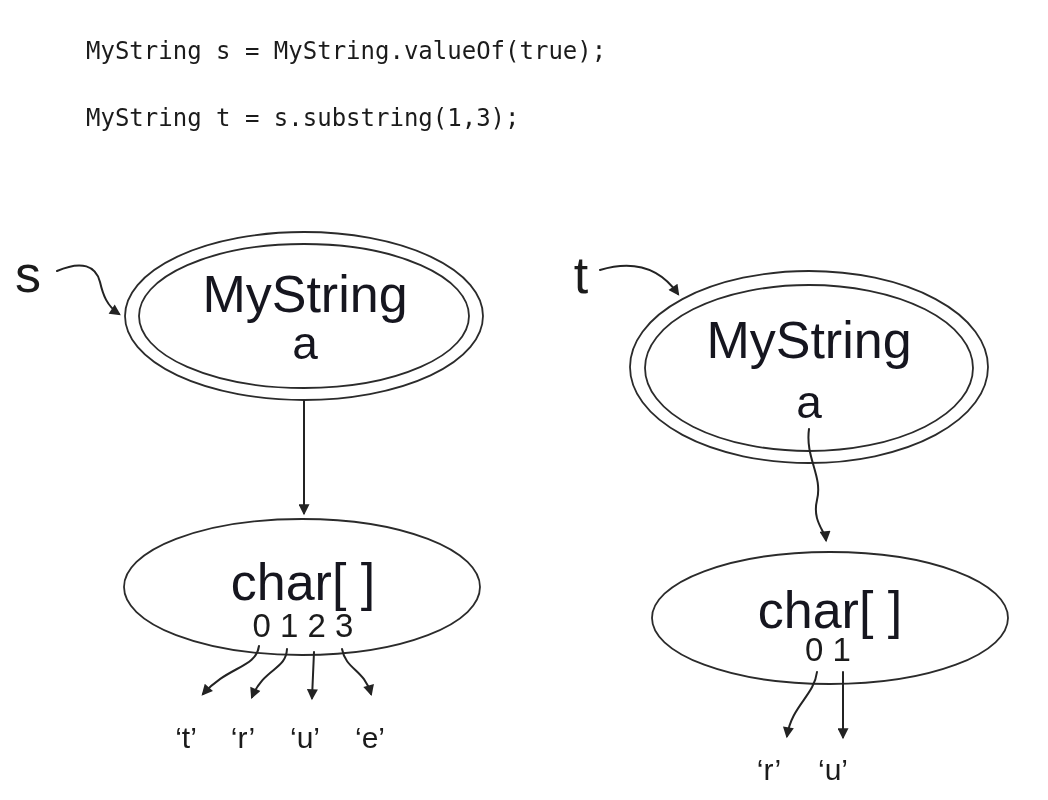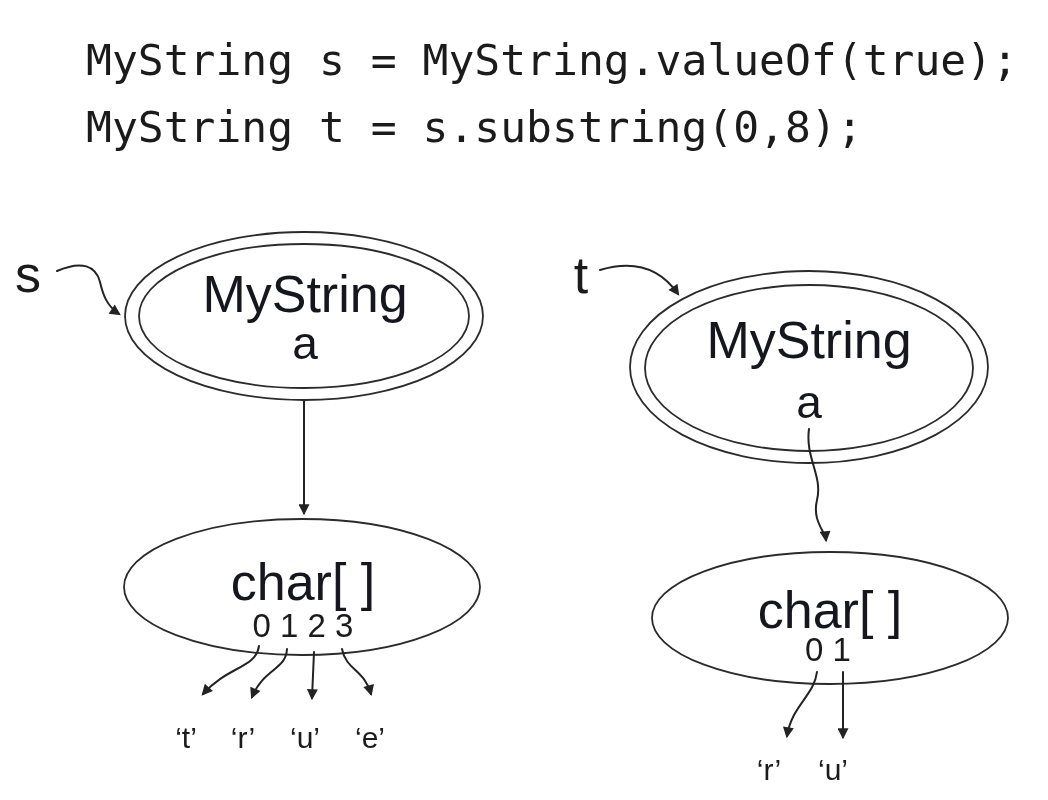--- a/index.html
+++ b/index.html
@@ -8,21 +8,21 @@
     width: 1048px;
     height: 800px;
     background: #ffffff;
     overflow: hidden;
     font-family: "Liberation Sans", sans-serif;
   }
   .code-line {
     position: absolute;
     left: 86px;
     font-family: "DejaVu Sans Mono", "Liberation Mono", monospace;
-    font-size: 43px;
+    font-size: 24px;
     line-height: 1;
     color: #1b1b1b;
     white-space: pre;
   }
   #code-line-1 { top: 39px; }
   #code-line-2 { top: 106px; }
   svg.diagram { position: absolute; left: 0; top: 0; }
   .node   { fill: #ffffff; stroke: #2b2b2b; stroke-width: 1.8px; }
   .edge   { fill: none; stroke: #232323; stroke-width: 2px; stroke-linecap: round; }
   .ptr    { font-size: 52px; fill: #1b1b1b; }
@@ -32,21 +32,21 @@
   .idx    { font-size: 33px; fill: #1b1b1b; }
   .chr    { font-size: 30px; fill: #1b1b1b; }
   text    { text-anchor: middle; font-family: "Liberation Sans", sans-serif; }
 </style>
 </head>
 <body>
 
 <div class="stage">
 
   <div class="code-line" id="code-line-1">MyString s = MyString.valueOf(true);</div>
-  <div class="code-line" id="code-line-2">MyString t = s.substring(0,8);</div>
+  <div class="code-line" id="code-line-2">MyString t = s.substring(1,3);</div>
 
   <svg class="diagram" width="1048" height="800" viewBox="0 0 1048 800">
     <defs>
       <marker id="arrow" viewBox="0 0 10 10" refX="8" refY="5" markerWidth="13" markerHeight="11" orient="auto" markerUnits="userSpaceOnUse">
         <path d="M0,0 L10,5 L0,10 z" fill="#232323"></path>
       </marker>
     </defs>
 
     <g>
       <text class="ptr" x="28" y="292">s</text>

